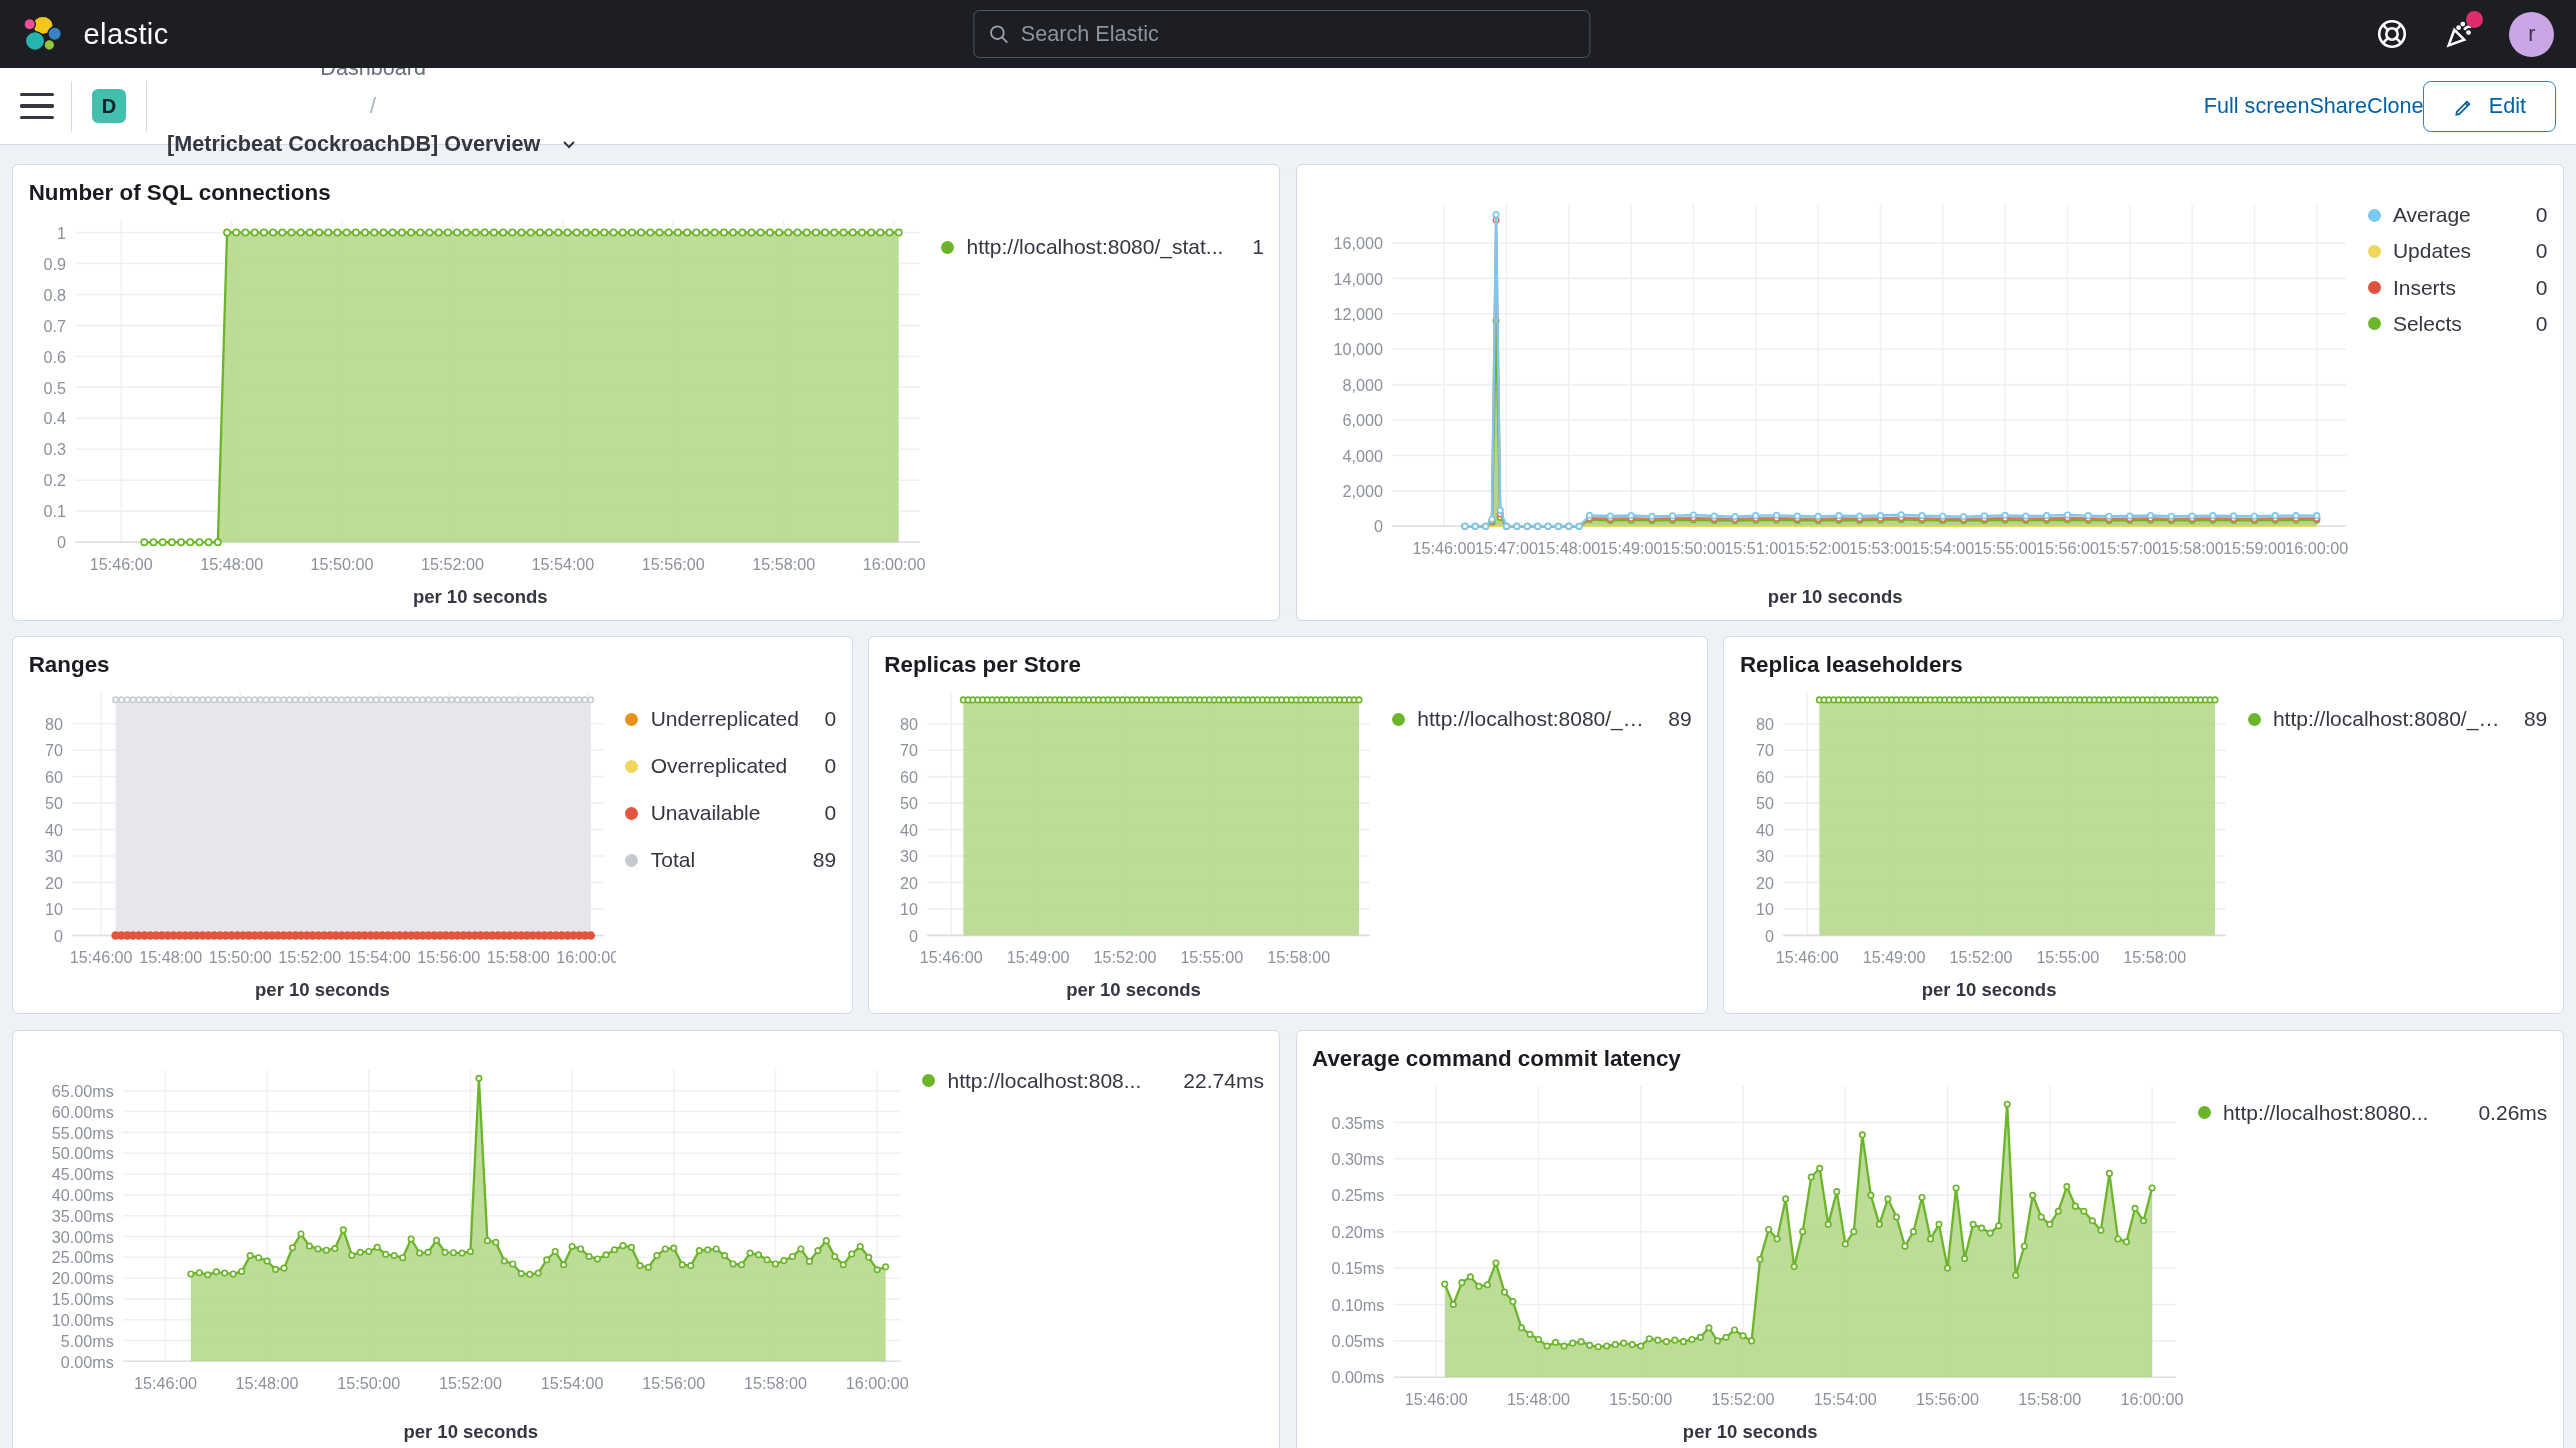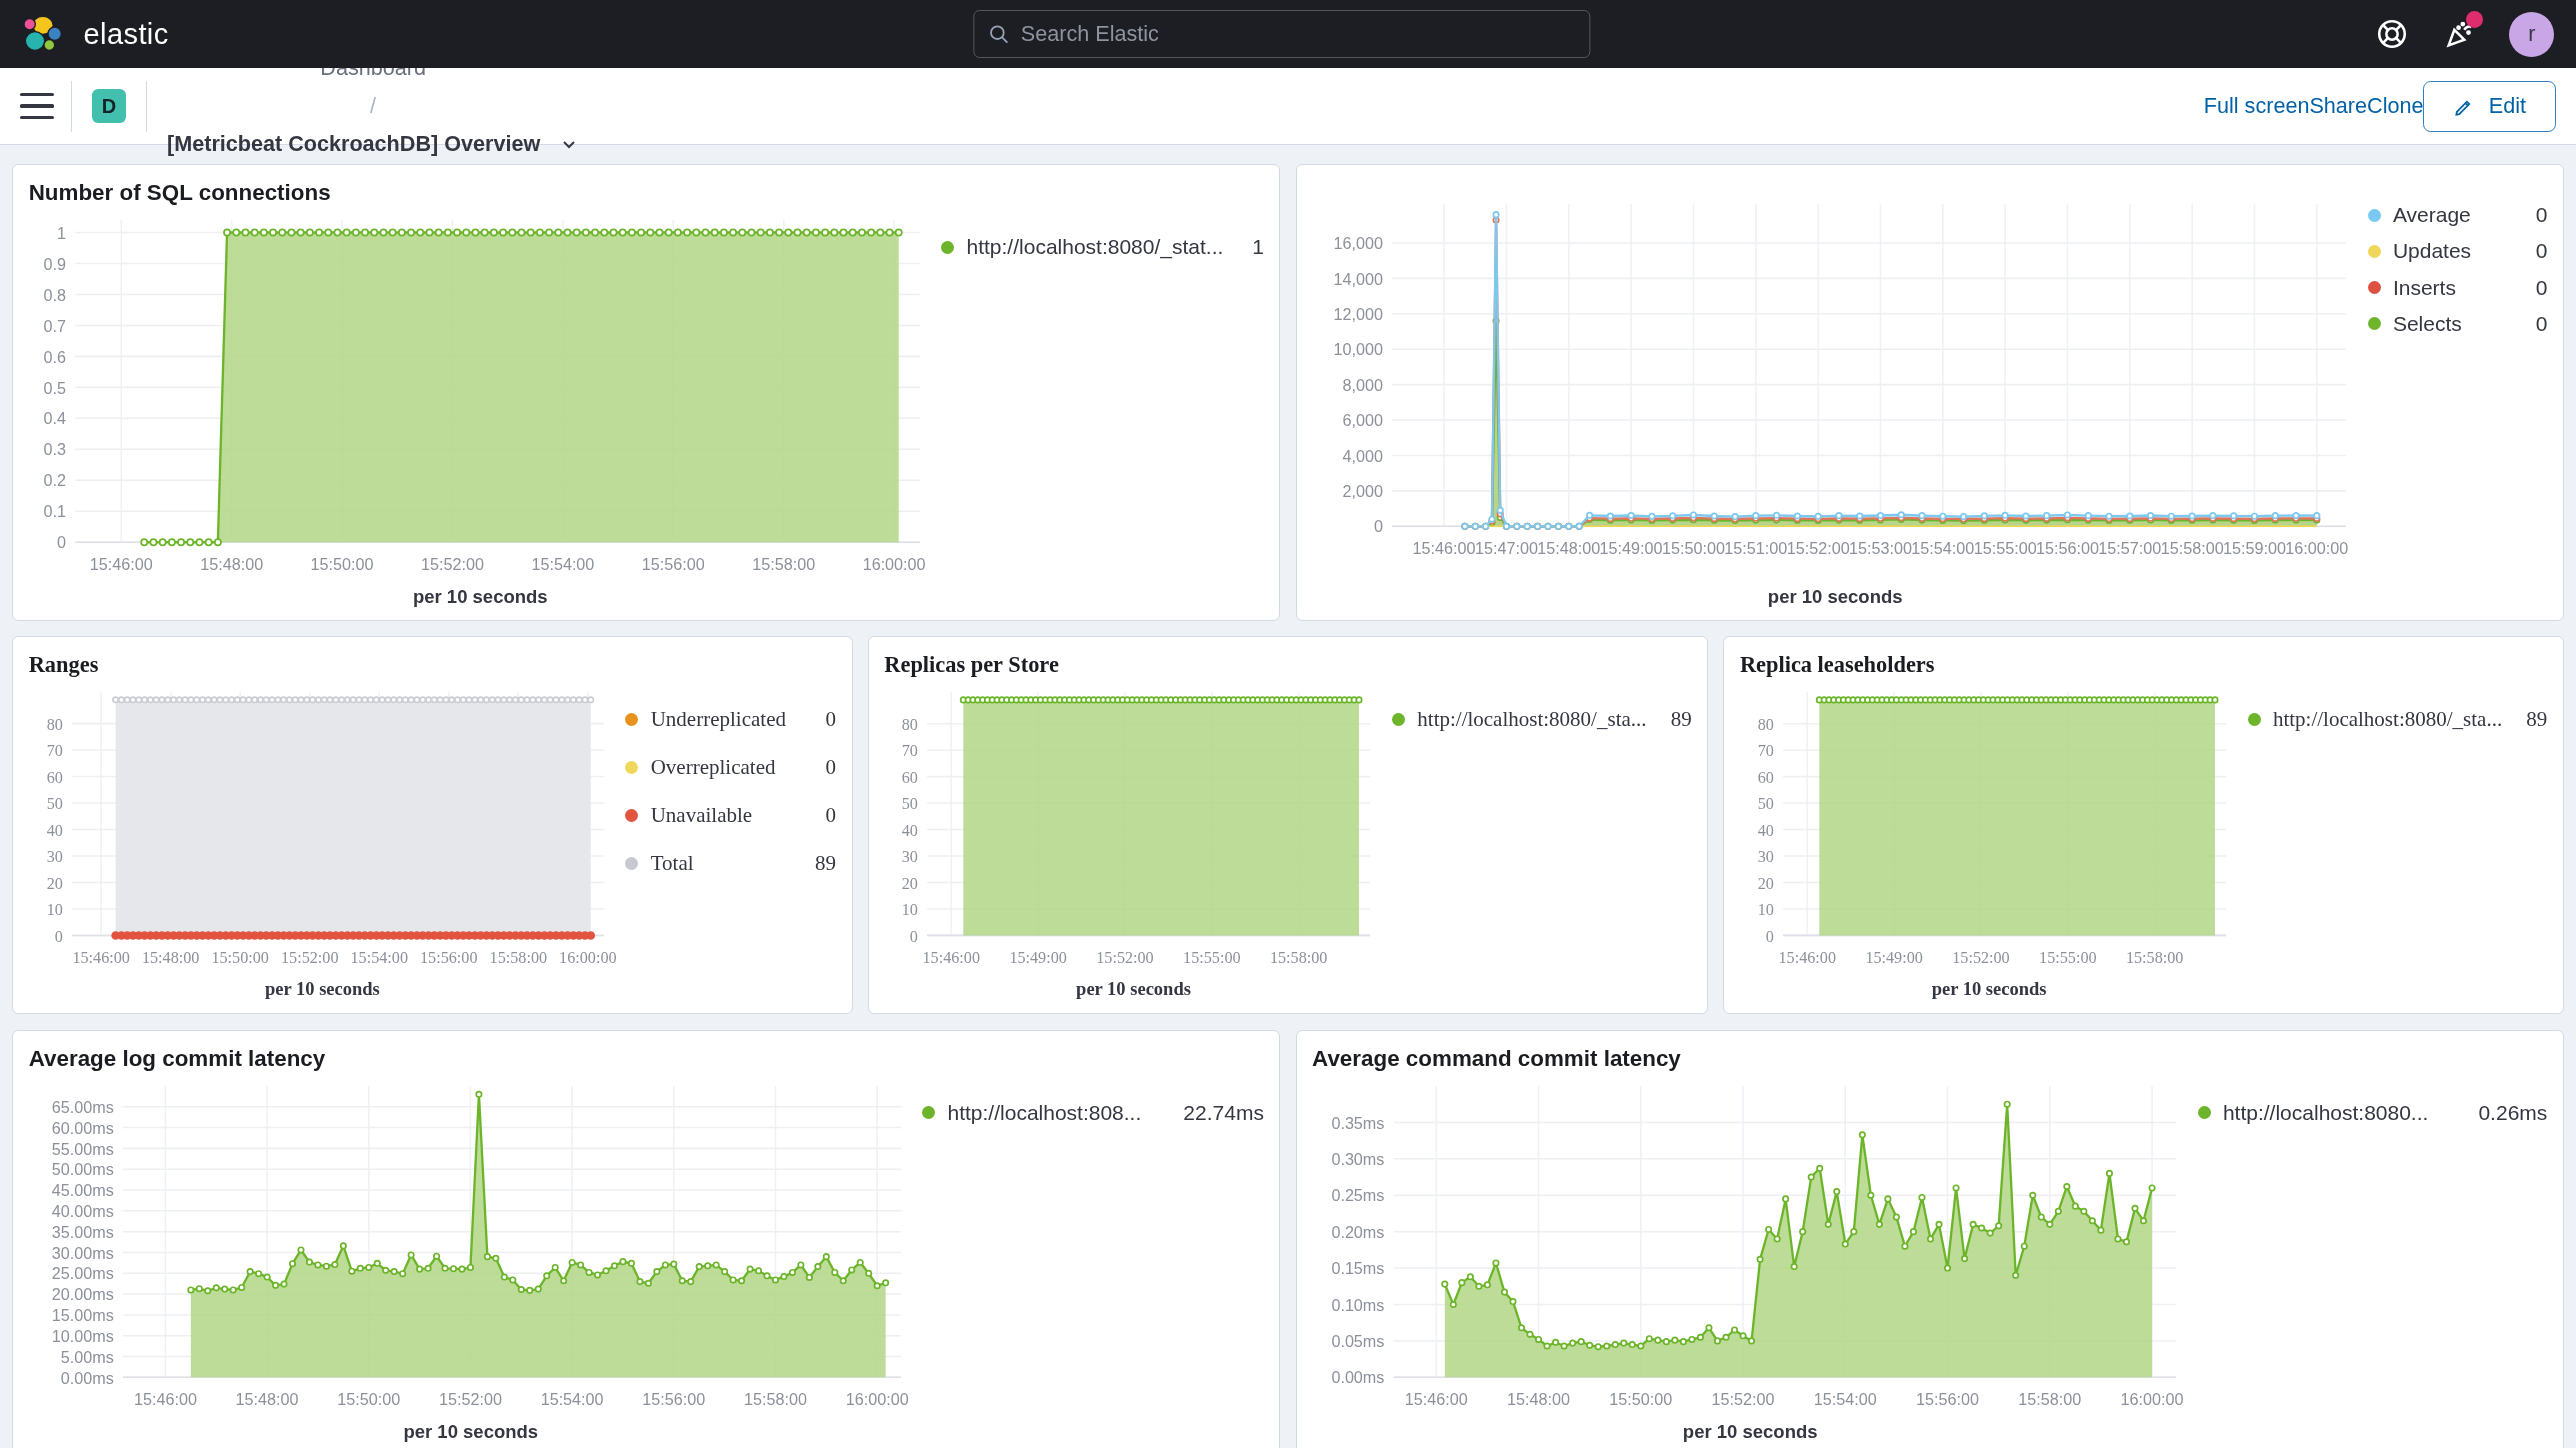--- a/index.html
+++ b/index.html
@@ -45,21 +45,21 @@
   .head-actions { margin-left:auto; display:flex; align-items:center; }
   .head-link { color:#0061a6; font-size:21.6px; cursor:pointer; }
   .edit-btn { display:flex; align-items:center; gap:12.3px; border:0.8px solid #2f7fc1;
     color:#0061a6; font-size:21.6px; border-radius:7.7px; height:51px; padding:0 29px;
     background:#fff; cursor:pointer; font-family:inherit; }
 
   
   .content { padding:10.8px 12.3px 0; }
   .row { display:grid; gap:15.4px; margin-bottom:15.4px; }
   .row1 { grid-template-columns:1fr 1fr; height:457px;margin-top:8px; }
-  .row2 { grid-template-columns:1fr 1fr 1fr; height:378px;font-family:Liberation Serif, serif; }
+  .row2 { grid-template-columns:1fr 1fr 1fr; height:378px; }
   .row3 { grid-template-columns:1fr 1fr; height:426px; }
   .panel { background:#fff; border:0.8px solid #d3dae6; border-radius:6.2px;
     padding:12.3px 15.4px 6.2px; display:flex; flex-direction:column; min-width:0; }
   .panel-title { font-size:22.4px; font-weight:700; color:#1a1c21; line-height:32px;
     flex:none; }
   .panel-body { flex:1; display:flex; min-height:0; }
   .plot-col { flex:1; display:flex; flex-direction:column; min-width:0; }
   svg.chart { flex:1; width:100%; min-height:0; display:block; }
   .axis-title { flex:none; height:34px; text-align:center; font-size:18.5px;
     font-weight:700; color:#343741; padding-top:6.2px; }
@@ -1036,21 +1036,20 @@
               <span class="lab">http://localhost:8080/_sta...</span>
               <span class="val">89</span>
             </div>
           </div>
       </div>
     </div>
   </div>
 
   <div class="row row3">
     <div class="panel">
-      <div class="panel-title">Average log commit latency</div>
       <div class="panel-body">
         <div class="plot-col">
           <svg class="chart" viewBox="0 0 1147 440">
               <line x1="176.95642701525054" x2="176.95642701525054" y1="14" y2="392" stroke="#eff1f5" stroke-width="2"></line>
               <line x1="308.85185185185185" x2="308.85185185185185" y1="14" y2="392" stroke="#eff1f5" stroke-width="2"></line>
               <line x1="440.7472766884532" x2="440.7472766884532" y1="14" y2="392" stroke="#eff1f5" stroke-width="2"></line>
               <line x1="572.6427015250545" x2="572.6427015250545" y1="14" y2="392" stroke="#eff1f5" stroke-width="2"></line>
               <line x1="704.5381263616557" x2="704.5381263616557" y1="14" y2="392" stroke="#eff1f5" stroke-width="2"></line>
               <line x1="836.4335511982571" x2="836.4335511982571" y1="14" y2="392" stroke="#eff1f5" stroke-width="2"></line>
               <line x1="968.3289760348584" x2="968.3289760348584" y1="14" y2="392" stroke="#eff1f5" stroke-width="2"></line>

